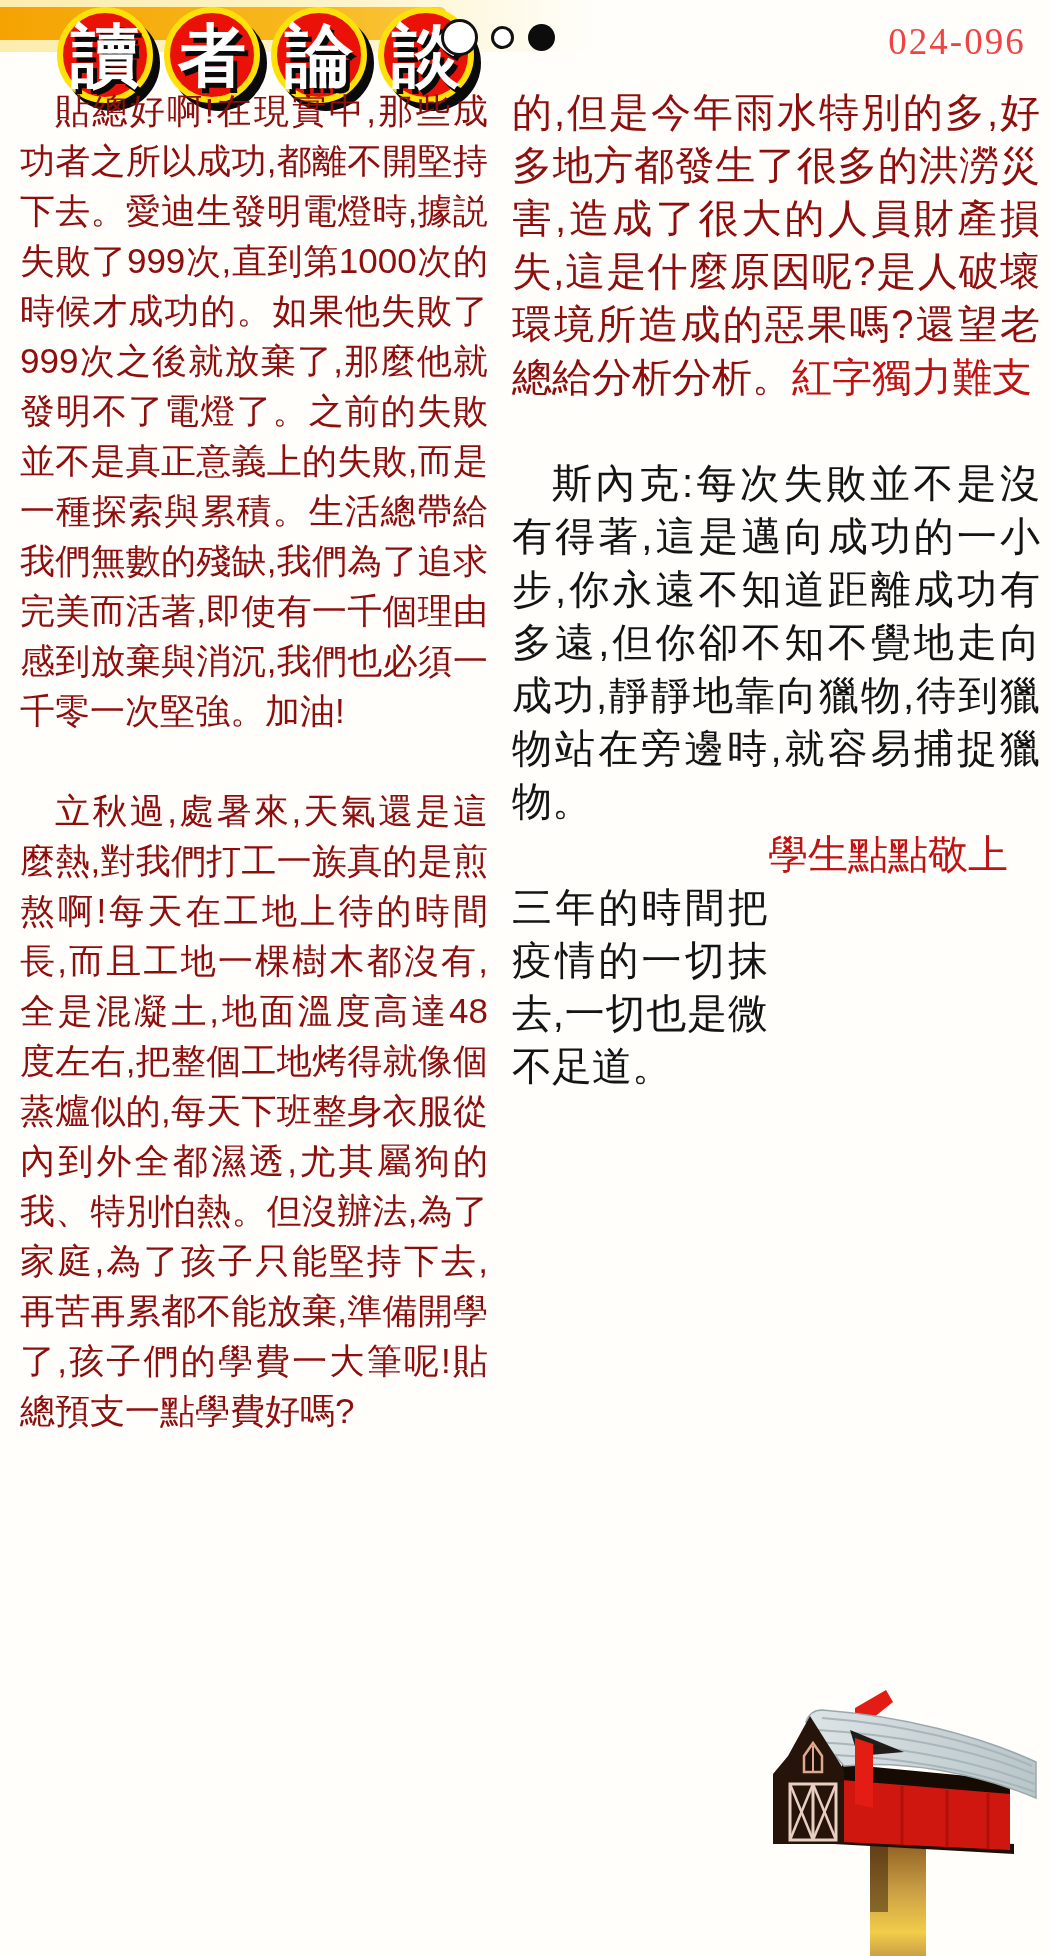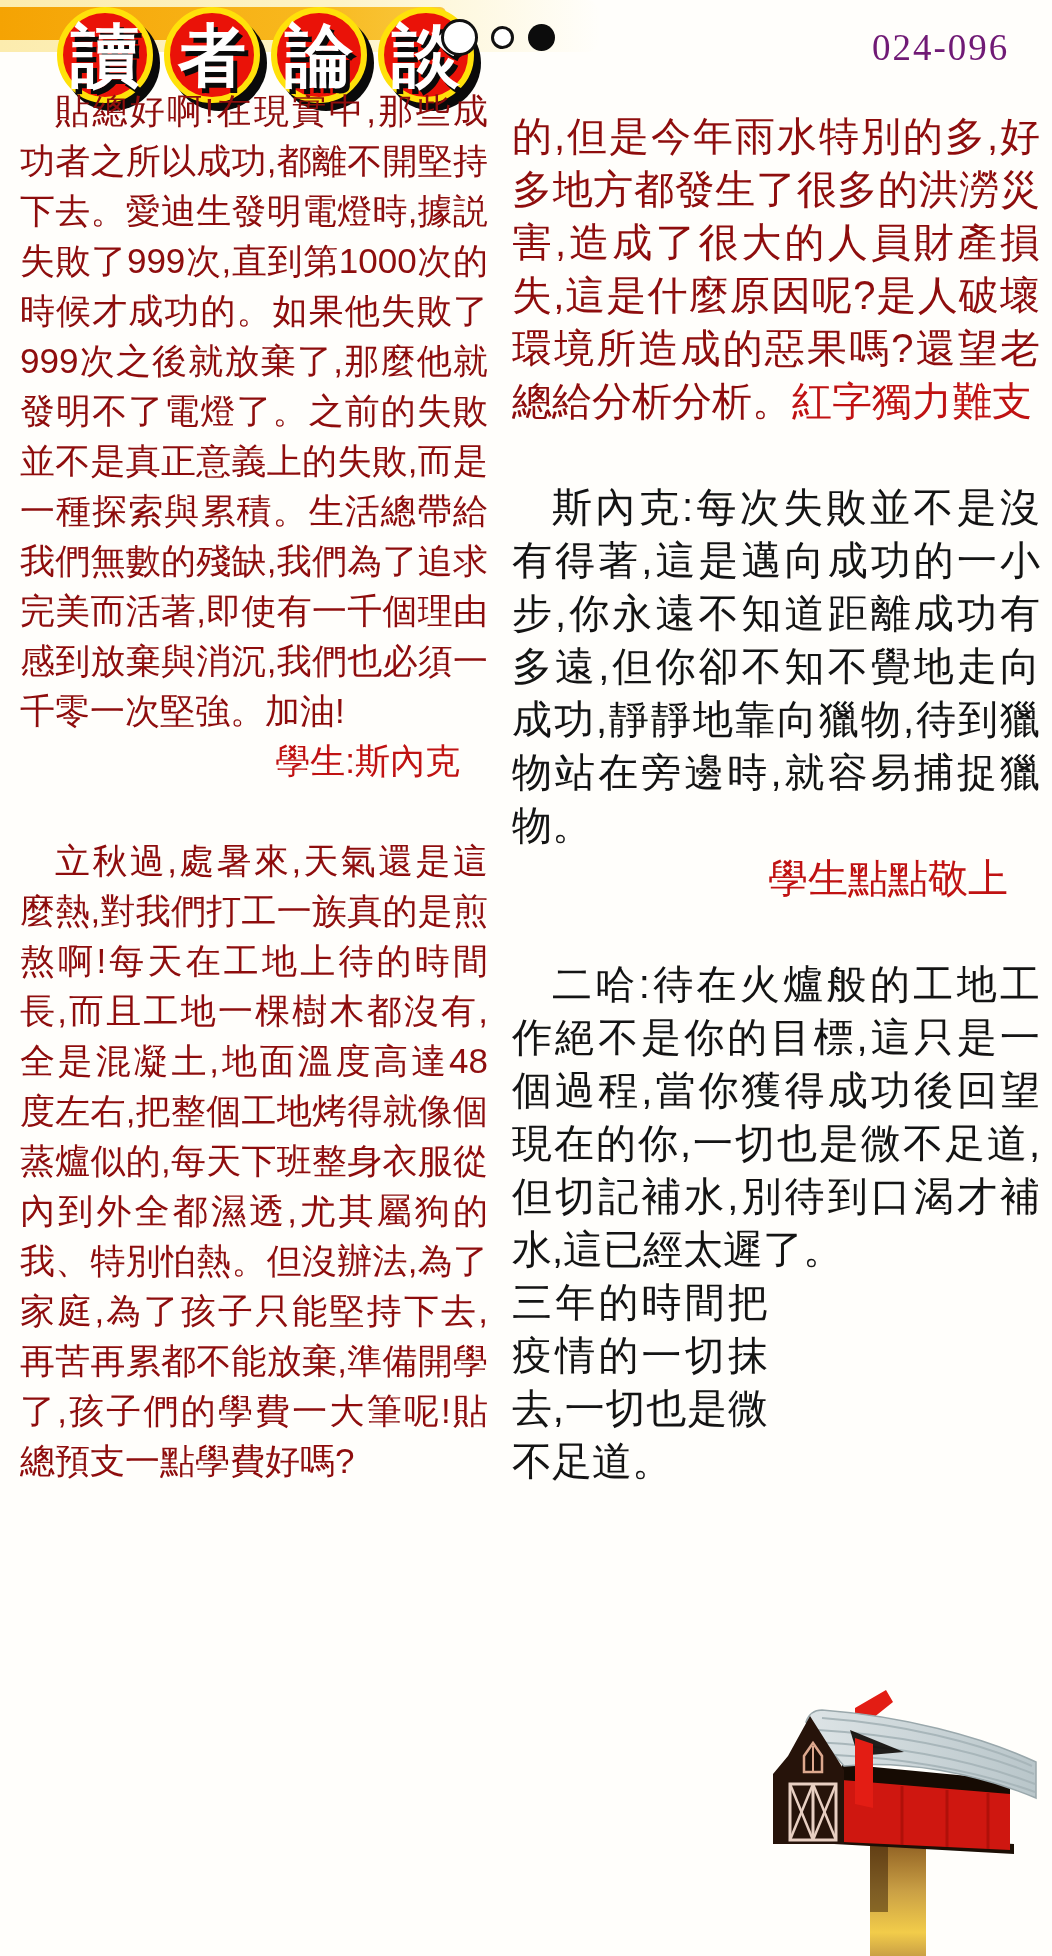--- a/index.html
+++ b/index.html
@@ -28,28 +28,28 @@
   }
   .badge span{
     color:#ffffff;font-size:68px;font-weight:bold;line-height:1;
     text-shadow:4px 5px 0 #0a0a0a;
   }
   .circle{position:absolute;border-radius:50%;box-sizing:border-box;}
   .circle.big{left:441px;top:19px;width:37px;height:37px;border:3px solid #111;background:#fff;}
   .circle.small{left:491px;top:26px;width:23px;height:23px;border:3px solid #111;background:#fff;}
   .circle.filled{left:528px;top:24px;width:27px;height:27px;background:#0c0c0c;}
   .page-number{
-    position:absolute;left:872px;top:26px;width:170px;
+    position:absolute;left:872px;top:20px;width:170px;
     font-family:"Liberation Serif", serif;
-    font-size:37px;color:#701a75;letter-spacing:2px;white-space:nowrap;
+    font-size:37px;color:#ef4444;letter-spacing:2px;white-space:nowrap;text-align:center;
   }
   
   .col{position:absolute;top:86px;}
   #left-col{left:20px;width:468px;font-size:35px;line-height:50px;--gap:50px;}
-  #right-col{left:512px;width:528px;font-size:40px;line-height:53px;margin-top:24px;--gap:53px;}
+  #right-col{left:512px;width:528px;font-size:40px;line-height:53px;--gap:53px;}
   .block{margin:0;font-weight:500;}
   .block + .block{margin-top:var(--gap);}
   .paragraph, .reply-paragraph, .letter-continuation{
     text-align:justify;text-align-last:left;
   }
   .paragraph, .reply-paragraph{text-indent:1em;}
   .letter-continuation{text-indent:0;}
   .signature{text-align:right;padding-right:0.8em;margin-top:0 !important;}
   .paragraph-narrow{
     width:256px;text-align:justify;text-align-last:left;text-indent:0;margin-top:0 !important;
@@ -80,28 +80,26 @@
       <span>談</span>
     </div>
   </div>
 <div class="circle big"></div>
 <div class="circle small"></div>
 <div class="circle filled"></div>
 <div class="page-number">024-096</div>
 
 <div class="col" id="left-col">
     <p class="block paragraph red">貼總好啊!在現實中,那些成功者之所以成功,都離不開堅持下去。愛迪生發明電燈時,據説失敗了999次,直到第1000次的時候才成功的。如果他失敗了999次之後就放棄了,那麼他就發明不了電燈了。之前的失敗並不是真正意義上的失敗,而是一種探索與累積。生活總帶給我們無數的殘缺,我們為了追求完美而活著,即使有一千個理由感到放棄與消沉,我們也必須一千零一次堅強。加油!</p>
-    <p class="block signature brightred">學生:斯內克</p>
     <p class="block paragraph red">立秋過,處暑來,天氣還是這麼熱,對我們打工一族真的是煎熬啊!每天在工地上待的時間長,而且工地一棵樹木都沒有,全是混凝土,地面溫度高達48度左右,把整個工地烤得就像個蒸爐似的,每天下班整身衣服從內到外全都濕透,尤其屬狗的我、特別怕熱。但沒辦法,為了家庭,為了孩子只能堅持下去,再苦再累都不能放棄,準備開學了,孩子們的學費一大筆呢!貼總預支一點學費好嗎?</p>
   </div>
 <div class="col" id="right-col">
     <p class="block letter-continuation red">的,但是今年雨水特別的多,好多地方都發生了很多的洪澇災害,造成了很大的人員財產損失,這是什麼原因呢?是人破壞環境所造成的惡果嗎?還望老總給分析分析。<span class="bright">紅字獨力難支</span></p>
     <p class="block reply-paragraph black">斯內克:每次失敗並不是沒有得著,這是邁向成功的一小步,你永遠不知道距離成功有多遠,但你卻不知不覺地走向成功,靜靜地靠向獵物,待到獵物站在旁邊時,就容易捕捉獵物。</p>
     <p class="block signature brightred">學生點點敬上</p>
-    <p class="block reply-paragraph black">二哈:待在火爐般的工地工作絕不是你的目標,這只是一個過程,當你獲得成功後回望現在的你,一切也是微不足道,但切記補水,別待到口渴才補水,這已經太遲了。</p>
     <p class="block paragraph-narrow black">三年的時間把疫情的一切抹去,一切也是微不足道。</p>
   </div>
 
 <svg id="mailbox" viewBox="0 0 300 278">
   <defs>
     <linearGradient id="postGrad" x1="0" y1="0" x2="0" y2="1">
       <stop offset="0" stop-color="#8a5a20"></stop>
       <stop offset="0.45" stop-color="#caa045"></stop>
       <stop offset="0.8" stop-color="#f2cc4a"></stop>
       <stop offset="1" stop-color="#caa045"></stop>

